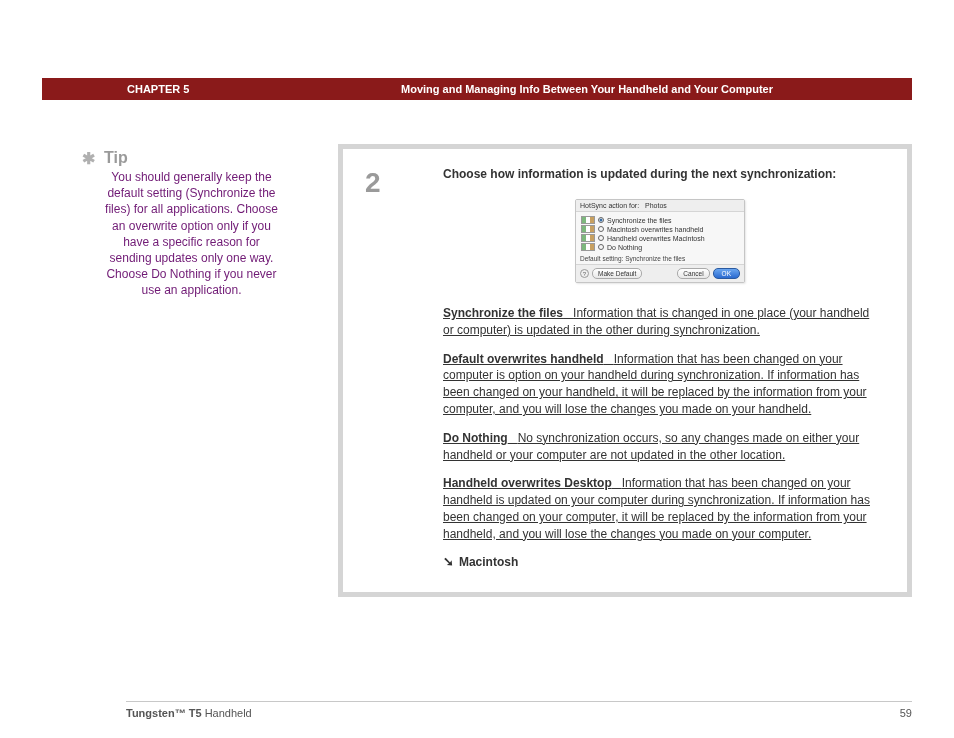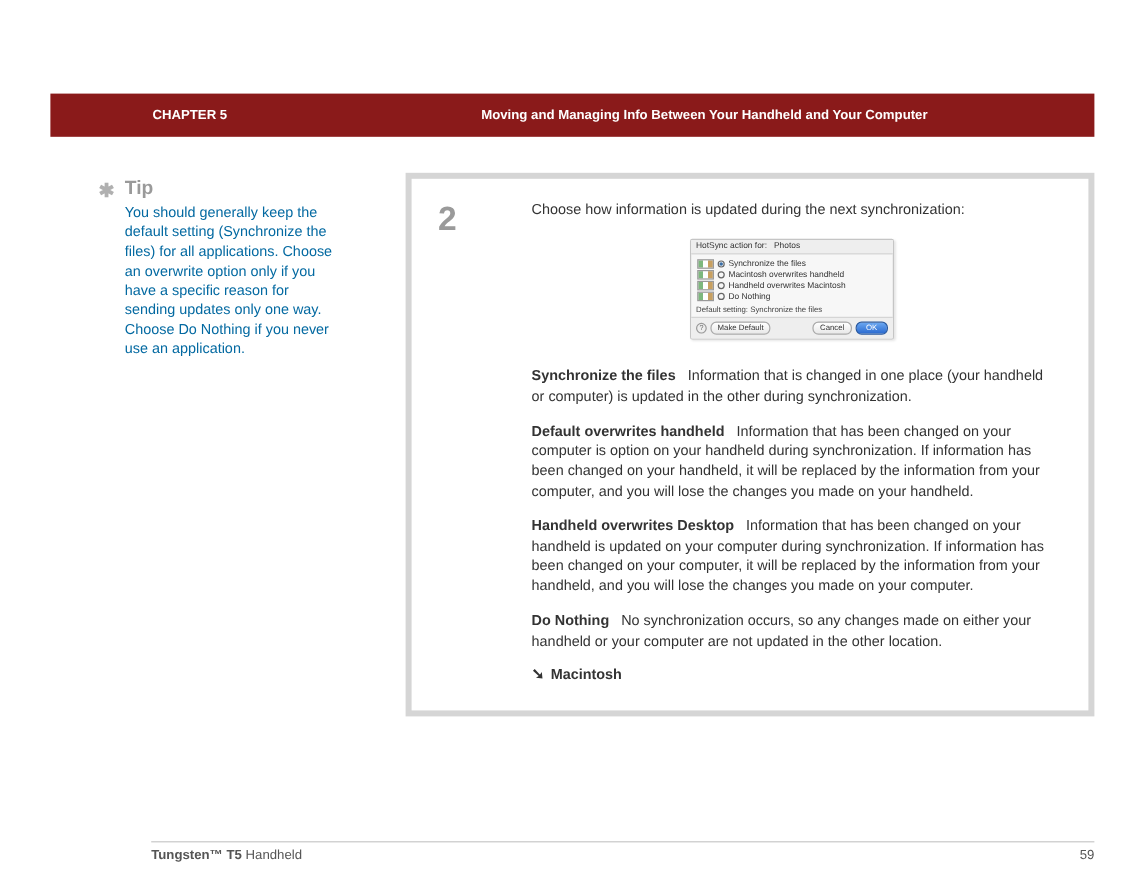--- a/index.html
+++ b/index.html
@@ -10,21 +10,21 @@
     font-family: Arial, Helvetica, sans-serif;
     font-size: 12px;
     color: #333;
     position: relative;
   }
   .header-bar {
     position: absolute;
     top: 78px;
     left: 42px;
     width: 870px;
-    height: 36px;
+    height: 22px;
     background: #8a1a1a;
     color: #fff;
     font-weight: bold;
     font-size: 11px;
     display: flex;
     align-items: center;
   }
   .header-chapter { position: absolute; left: 85px; }
   .header-title { position: absolute; left: 318px; padding-left: 41px; }
   .sidebar {
@@ -41,43 +41,44 @@
     color: #b0b0b0;
     font-weight: bold;
   }
   .tip-label {
     color: #9a9a9a;
     font-weight: bold;
     font-size: 16px;
     margin-bottom: 2px;
   }
   .tip-body {
-    color: #0369a1;
+    color: #701a75;
     font-size: 12px;
     line-height: 1.35;
+    text-align: center;
   }
   .content-box {
     position: absolute;
     left: 338px;
     top: 144px;
     width: 574px;
     background: #fff;
     border: 5px solid #d5d5d5;
     padding: 18px 30px 22px 22px;
   }
   .step-num {
     font-size: 28px;
     font-weight: bold;
     color: #9a9a9a;
     position: absolute;
     left: 22px;
     top: 18px;
   }
   .content-inner { margin-left: 78px; }
-  .lead { font-size: 12px; color: #333; margin-bottom: 18px; }
+  .lead { font-size: 12px; color: #333; margin-bottom: 18px; font-weight: bold; }
   .dialog {
     width: 170px;
     margin: 0 auto 22px;
     border: 1px solid #c5c5c5;
     background: #f7f7f7;
     font-size: 7px;
     color: #333;
     border-radius: 2px;
     box-shadow: 1px 1px 2px rgba(0,0,0,0.1);
   }
@@ -116,21 +117,21 @@
   .dbtn {
     border: 1px solid #aaa; border-radius: 5px; padding: 0 5px;
     font-size: 6.5px; background: linear-gradient(#fff,#e8e8e8);
     line-height: 10px; height: 11px;
   }
   .dbtn.primary {
     background: linear-gradient(#6aa6f0,#2a6ad0); color: #fff; border-color: #2a5aa0;
     padding: 0 8px;
   }
   .spacer { flex: 1; }
-  .para { font-size: 12px; line-height: 1.4; margin-bottom: 12px; color: #333; }
+  .para { font-size: 12px; line-height: 1.4; margin-bottom: 12px; color: #333; text-decoration: underline; }
   .para b { font-weight: bold; }
   .continued {
     font-weight: bold; font-size: 12px; color: #333;
     display: flex; align-items: center; gap: 5px; margin-top: 4px;
   }
   .cont-ico {
     font-size: 13px; font-weight: bold; transform: translateY(-1px);
   }
   .footer-rule {
     position: absolute;
@@ -198,24 +199,24 @@
       </div>
     </div>
 
     <div class="para">
       <b>Synchronize the files</b>&nbsp;&nbsp;&nbsp;<span>Information that is changed in one place (your handheld or computer) is updated in the other during synchronization.</span>
     </div>
     <div class="para">
       <b>Default overwrites handheld</b>&nbsp;&nbsp;&nbsp;<span>Information that has been changed on your computer is option on your handheld during synchronization. If information has been changed on your handheld, it will be replaced by the information from your computer, and you will lose the changes you made on your handheld.</span>
     </div>
     <div class="para">
+      <b>Do Nothing</b>&nbsp;&nbsp;&nbsp;<span>No synchronization occurs, so any changes made on either your handheld or your computer are not updated in the other location.</span>
+    </div>
+    <div class="para">
       <b>Handheld overwrites Desktop</b>&nbsp;&nbsp;&nbsp;<span>Information that has been changed on your handheld is updated on your computer during synchronization. If information has been changed on your computer, it will be replaced by the information from your handheld, and you will lose the changes you made on your computer.</span>
-    </div>
-    <div class="para">
-      <b>Do Nothing</b>&nbsp;&nbsp;&nbsp;<span>No synchronization occurs, so any changes made on either your handheld or your computer are not updated in the other location.</span>
     </div>
 
     <div class="continued">
       <span class="cont-ico">➘</span>
       <span>Macintosh</span>
     </div>
   </div>
 </div>
 
 <div class="footer-rule"></div>

